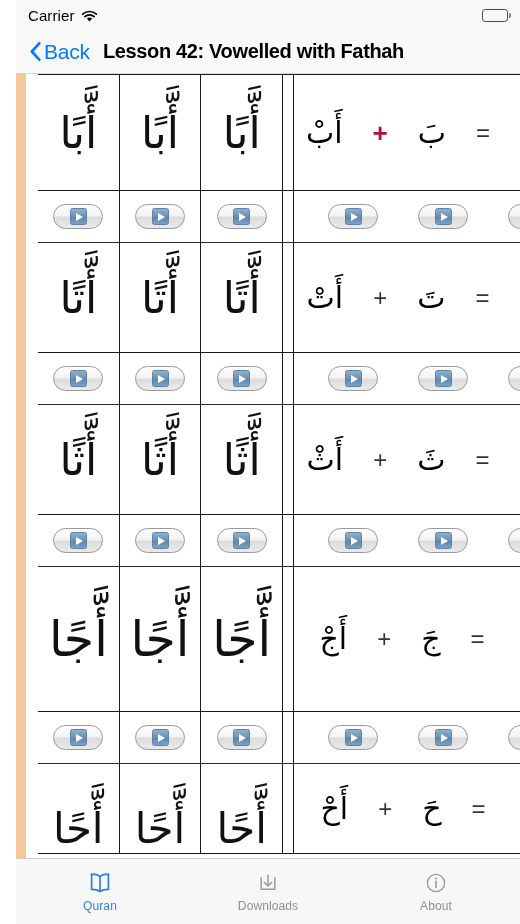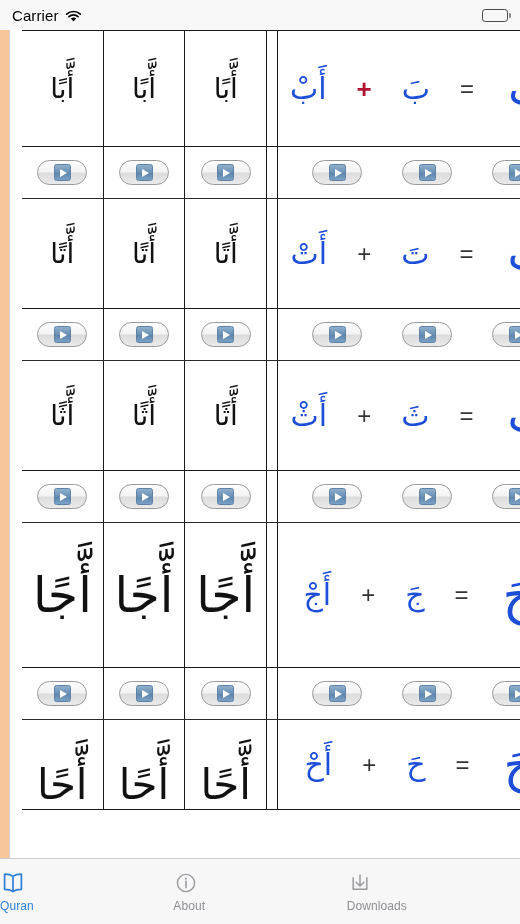--- a/index.html
+++ b/index.html
@@ -2,21 +2,21 @@
 <html><head>
 <meta charset="utf-8">
 <style>
   * { margin:0; padding:0; box-sizing:border-box; }
   html,body{
     width:520px; height:924px; overflow:hidden;
     background:#ffffff;
     font-family:"Liberation Sans", sans-serif;
     -webkit-font-smoothing:antialiased;
   }
-  #app{ position:relative; width:520px; height:924px; display:flex; flex-direction:column; background:#fff; }
+  #app{ position:relative; width:520px; height:924px; display:flex; flex-direction:column; background:#fff;padding-left:16px; }
 
   
   .statusbar{
     height:30px; flex:0 0 30px; background:#f8f8f8;
     display:flex; align-items:center; padding:0 12px; position:relative;
   }
   .sb-left{ display:flex; align-items:center; gap:6px; }
   .sb-carrier{ font-size:15px; color:#000; letter-spacing:.1px; }
   .sb-wifi{ width:17px; height:13px; position:relative; display:block; }
   .sb-time{
@@ -97,31 +97,31 @@
     position:relative; overflow:hidden;
   }
 
   
   .ar{
     font-family:"DejaVu Sans", sans-serif;
     direction:rtl; unicode-bidi:bidi-override;
     color:#111; line-height:1;
     white-space:nowrap;
   }
-  .ar-practice{ font-size:28px; }
+  .ar-practice{ font-size:44px; }
   .r4 .ar-practice{ font-size:49px; }
   .r5 .ar-practice{ font-size:42px;margin-top:40px; }
 
   .eq{
     display:flex; align-items:center; justify-content:center;
     gap:0; width:100%; padding:0 12px; direction:rtl;
   }
   .eq-term{
     font-family:"DejaVu Sans", sans-serif;
-    direction:rtl; color:#1d4ed8; line-height:1; white-space:nowrap;
+    direction:rtl; color:#000000; line-height:1; white-space:nowrap;
   }
   .eq-term.big{ font-size:46px; }
   .r4 .eq-term.big{ font-size:52px; }
   .r5 .eq-term.big{ font-size:50px; }
   .eq-term.small{ font-size:30px; }
   .eq-op{
     font-family:"Liberation Sans", sans-serif;
     font-size:24px; color:#333; line-height:1;
   }
   .eq-op.plus{ color:#b11133; font-weight:700; font-size:26px; }
@@ -156,21 +156,21 @@
     border-left:7px solid #ffffff;
   }
 
   
   .tabbar{
     flex:0 0 66px; height:66px; background:#f7f7f7;
     border-top:1px solid #cdcdcd; display:flex;
   }
   .tab{
     flex:1 1 0; display:flex; flex-direction:column;
-    align-items:flex-start; justify-content:center; gap:3px; cursor:pointer;
+    align-items:center; justify-content:center; gap:3px; cursor:pointer;
   }
   .tab-ico{ width:26px; height:26px; display:block; }
   .tab-lbl{ font-size:12px; letter-spacing:.1px; }
   .tab.active .tab-lbl{ color:#2f7fd8; }
   .tab:not(.active) .tab-lbl{ color:#8e8e93; }
 </style>
 </head>
 <body>
 
 <div id="app">
@@ -186,20 +186,31 @@
         </svg>
       </span>
     </div>
     <div class="sb-right">
       <span class="battery">
         <span class="battery-fill"></span>
       </span>
     </div>
   </div>
 
+  <div class="navbar">
+    <div class="back-btn">
+      <span class="chev">
+        <svg viewBox="0 0 11 19" width="11" height="19" aria-hidden="true">
+          <path d="M9.3 1.3 L1.8 9.5 L9.3 17.7" stroke="#007aff" stroke-width="2.6" fill="none" stroke-linecap="round" stroke-linejoin="round"></path>
+        </svg>
+      </span>
+      <span class="back-label">Back</span>
+    </div>
+    <div class="nav-title">Lesson 42: Vowelled with Fathah</div>
+  </div>
 
   <div class="content">
     <div class="sheet">
       <div class="edge left"></div>
       <div class="edge-gutter"></div>
 
       <div class="table" id="table">
           <div class="row text r1">
             <div class="cells-left">
               <div class="cell">
@@ -518,32 +529,32 @@
         <svg viewBox="0 0 26 26" width="26" height="26" aria-hidden="true">
           <path d="M13 6.4 C10.8 4.6 8.2 4.1 4.6 4.1 L4.6 19.3 C8.2 19.3 10.8 19.8 13 21.6 C15.2 19.8 17.8 19.3 21.4 19.3 L21.4 4.1 C17.8 4.1 15.2 4.6 13 6.4 Z" stroke="#2f7fd8" stroke-width="1.7" fill="none" stroke-linejoin="round"></path>
           <path d="M13 6.4 L13 21.6" stroke="#2f7fd8" stroke-width="1.7" fill="none"></path>
         </svg>
       </span>
       <span class="tab-lbl">Quran</span>
     </div>
     <div class="tab">
       <span class="tab-ico">
         <svg viewBox="0 0 26 26" width="26" height="26" aria-hidden="true">
+          <path d="M6.2 7.2 L6.2 19.2 L19.8 19.2 L19.8 7.2" stroke="#9a9a9f" stroke-width="1.5" fill="none" stroke-linejoin="round"></path>
+          <path d="M13 5.2 L13 15.6" stroke="#9a9a9f" stroke-width="1.5" fill="none" stroke-linecap="round"></path>
+          <path d="M9.2 12.2 L13 16 L16.8 12.2" stroke="#9a9a9f" stroke-width="1.5" fill="none" stroke-linecap="round" stroke-linejoin="round"></path>
+        </svg>
+      </span>
+      <span class="tab-lbl">Downloads</span>
+    </div>
+    <div class="tab">
+      <span class="tab-ico">
+        <svg viewBox="0 0 26 26" width="26" height="26" aria-hidden="true">
           <circle cx="13" cy="13" r="8.6" stroke="#9a9a9f" stroke-width="1.4" fill="none"></circle>
           <circle cx="13" cy="8.6" r="1.05" fill="#9a9a9f"></circle>
           <path d="M13 11.4 L13 17.6" stroke="#9a9a9f" stroke-width="1.6" fill="none" stroke-linecap="round"></path>
         </svg>
       </span>
       <span class="tab-lbl">About</span>
     </div>
-    <div class="tab">
-      <span class="tab-ico">
-        <svg viewBox="0 0 26 26" width="26" height="26" aria-hidden="true">
-          <path d="M6.2 7.2 L6.2 19.2 L19.8 19.2 L19.8 7.2" stroke="#9a9a9f" stroke-width="1.5" fill="none" stroke-linejoin="round"></path>
-          <path d="M13 5.2 L13 15.6" stroke="#9a9a9f" stroke-width="1.5" fill="none" stroke-linecap="round"></path>
-          <path d="M9.2 12.2 L13 16 L16.8 12.2" stroke="#9a9a9f" stroke-width="1.5" fill="none" stroke-linecap="round" stroke-linejoin="round"></path>
-        </svg>
-      </span>
-      <span class="tab-lbl">Downloads</span>
-    </div>
   </div>
 
 </div>
 
 </body></html>

